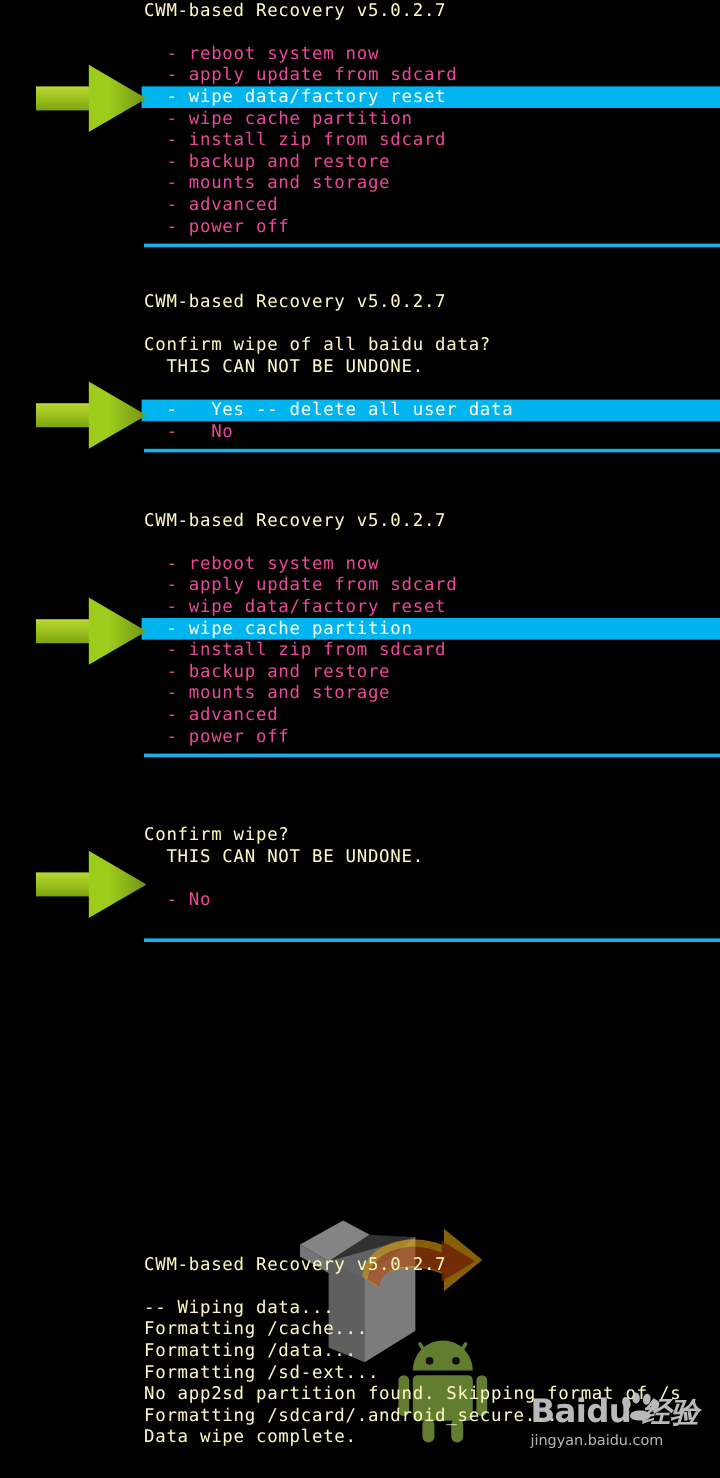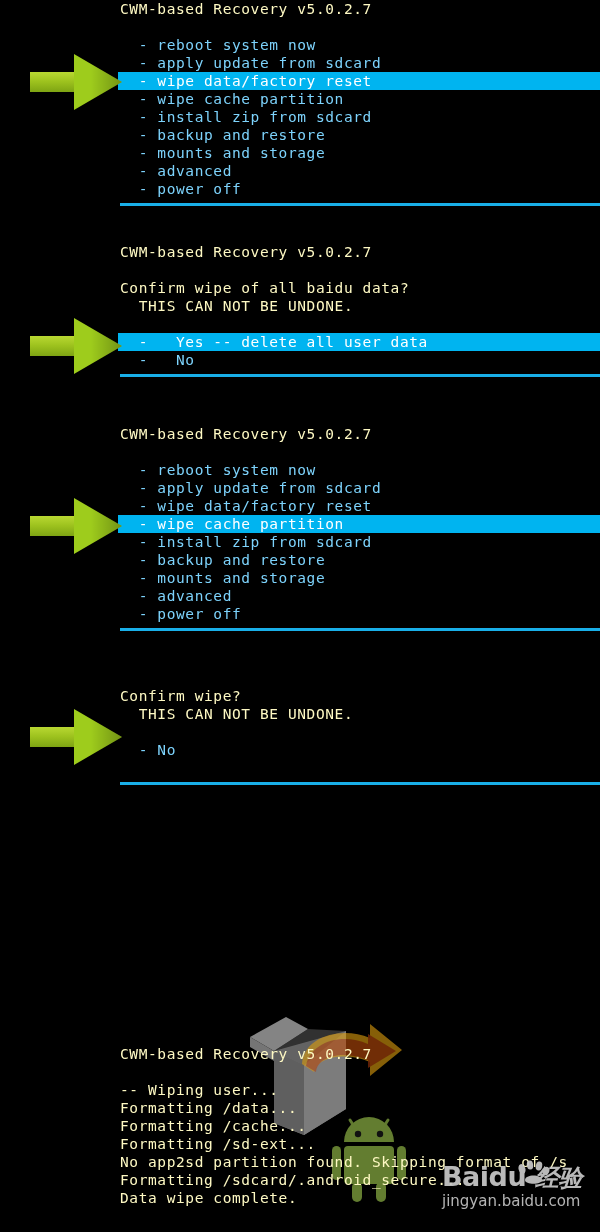--- a/index.html
+++ b/index.html
@@ -24,21 +24,21 @@
   .ln {
     position: relative;
     height: 18px;
     line-height: 18px;
     font-size: 14.5px;
     letter-spacing: 0.6px;
     white-space: pre;
     padding-left: 120px;
     color: #cfcfcf;
   }
-  .ln.cyan   { color: #7dd3fc; }
+  .ln.cyan   { color: #ec4899; }
   .ln.white  { color: #fef9c3; }
   .ln.blank  { color: transparent; }
 
   
   .ln.sel {
     color: #ffffff;
     background: transparent;
   }
   .ln.sel::before {
     content: "";
@@ -118,21 +118,21 @@
     font-family: "DejaVu Sans", "Liberation Sans", sans-serif;
     font-size: 27px;
     font-weight: bold;
     letter-spacing: -0.5px;
     line-height: 1;
     white-space: nowrap;
     color: #c9c9c9;
   }
   .wm-sub {
     font-family: "DejaVu Sans", "Liberation Sans", sans-serif;
-    font-size: 15px;
+    font-size: 12px;
     line-height: 1;
     white-space: nowrap;
     color: #c4c4c4;
     margin-top: 4px;
   }
   .wm-paw {
     position: absolute;
     left: 74px;
     top: -3px;
     width: 34px;
@@ -246,23 +246,23 @@
   <rect x="2" y="34" width="9" height="34" rx="4.5" fill="#7fa03e"></rect>
   <rect x="67" y="34" width="9" height="34" rx="4.5" fill="#7fa03e"></rect>
 
   <rect x="22" y="70" width="10" height="20" rx="5" fill="#7fa03e"></rect>
   <rect x="46" y="70" width="10" height="20" rx="5" fill="#7fa03e"></rect>
 </svg>
 
 <div class="panel" style="top:1045px;">
   <div class="ln white">CWM-based Recovery v5.0.2.7</div>
   <div class="ln blank"> </div>
-  <div class="ln white">-- Wiping user...</div>
+  <div class="ln white">-- Wiping data...</div>
+  <div class="ln white">Formatting /cache...</div>
   <div class="ln white">Formatting /data...</div>
-  <div class="ln white">Formatting /cache...</div>
   <div class="ln white">Formatting /sd-ext...</div>
   <div class="ln white">No app2sd partition found. Skipping format of /s</div>
   <div class="ln white">Formatting /sdcard/.android_secure...</div>
   <div class="ln white">Data wipe complete.</div>
 </div>
 
 <div class="wm" style="left:442px; top:1163px;">
   <div class="wm-main">
     <span>Bai</span><span>du</span>
     <span style="font-size:24px;font-style:italic;">经验</span>

